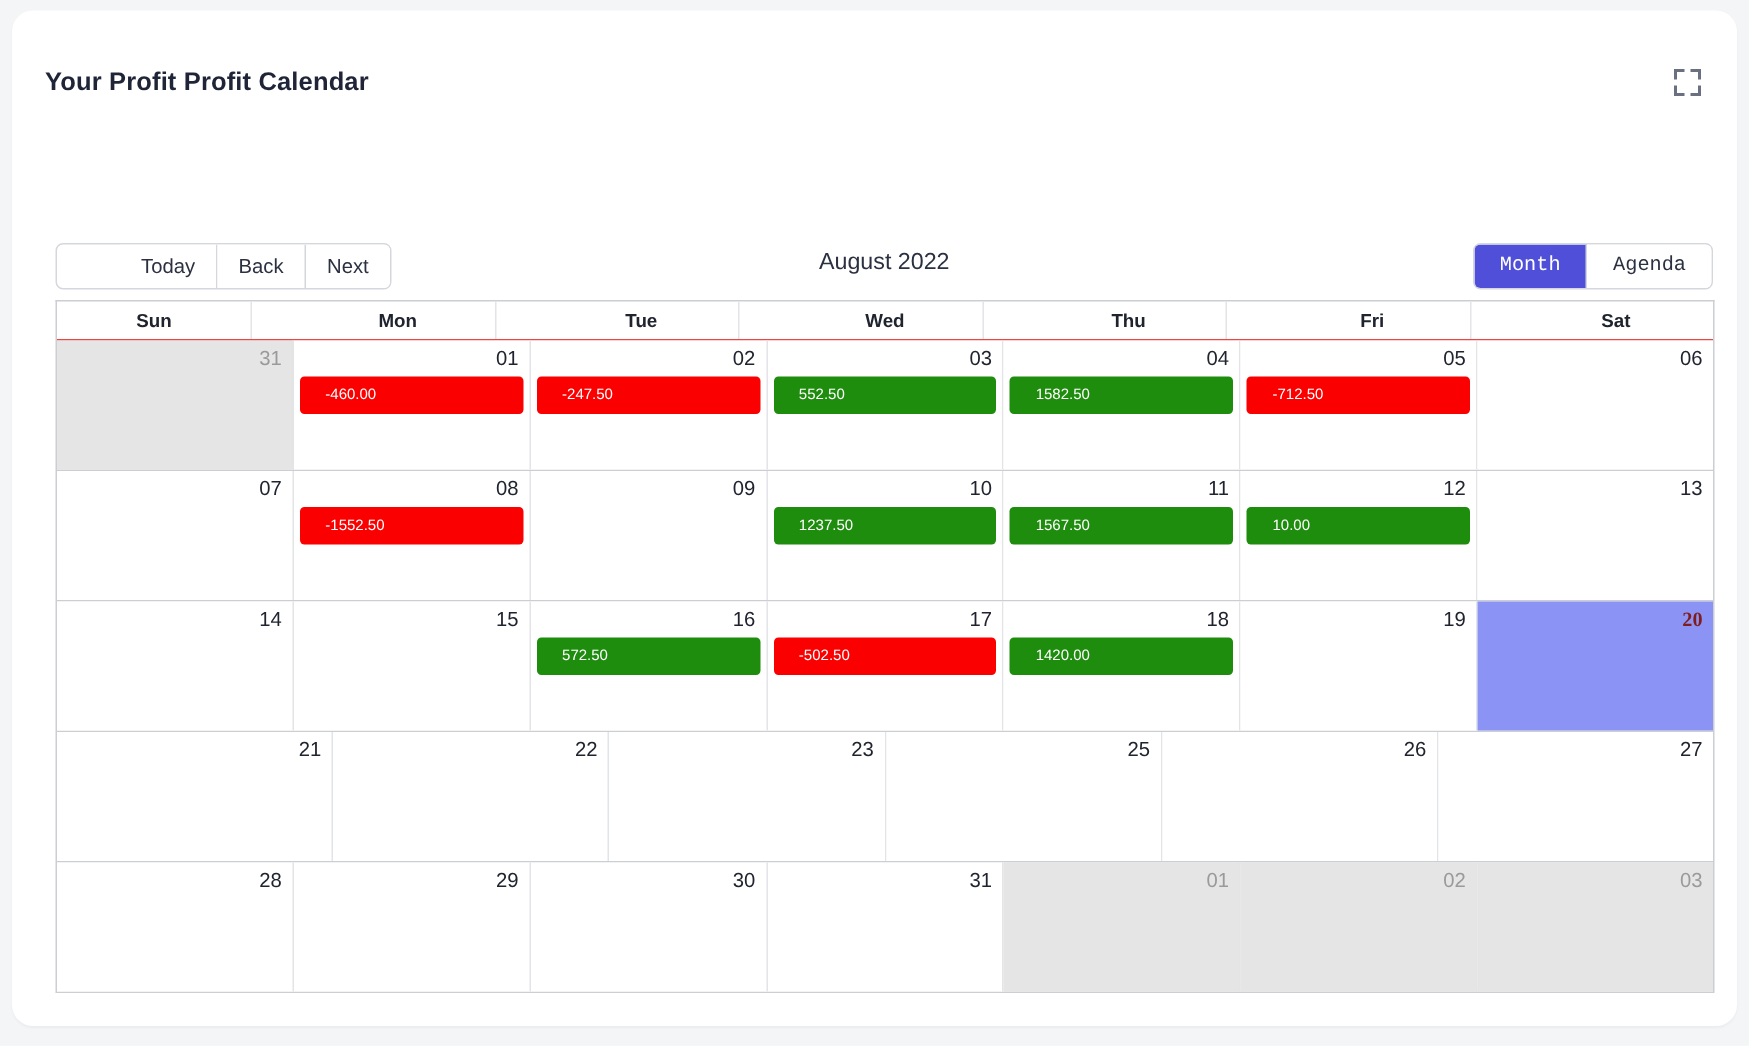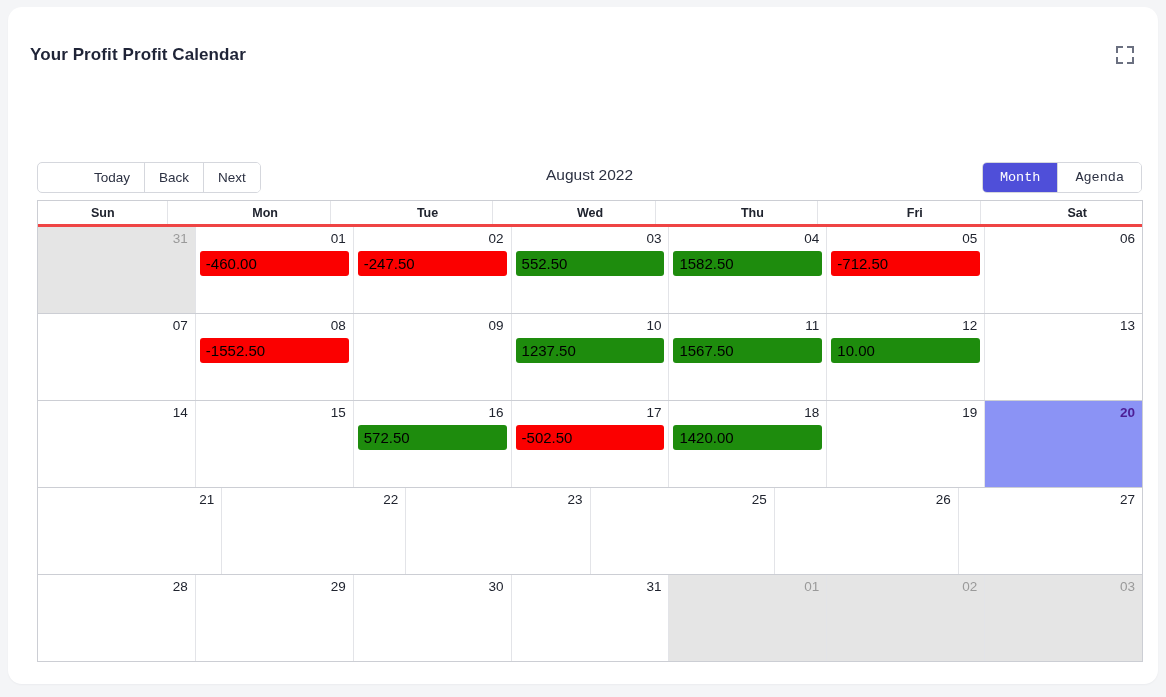--- a/index.html
+++ b/index.html
@@ -120,21 +120,21 @@
     position: absolute;
     left: 29px; top: 193px;
     width: 1106px;
     border: 1px solid #ccced4;
     border-bottom: none;
     background: #fff;
   }
   .cal-head {
     display: flex;
     height: 26px;
-    border-bottom: 3px solid #ef4444;
+    border-bottom: 1px solid #ef4444;
     gap: 32px;
   }
   .cal-head .hcell {
     flex: 1 1 0;
     display: flex;
     align-items: center;
     justify-content: center;
     font-size: 12.5px;
     font-weight: bold;
     color: #20242f;
@@ -161,33 +161,33 @@
   .day.today {
     background: #8b93f5;
   }
   .daynum {
     position: absolute;
     top: 4px; right: 7px;
     font-size: 13.5px;
     color: #20242f;
   }
   .day.off .daynum { color: #9a9a9a; }
-  .day.today .daynum { font-weight: bold; color: #4c1d95; }
+  .day.today .daynum { font-weight: bold; color: #7f1d1d; font-family: Liberation Serif, serif; }
 
   .event {
     position: absolute;
     left: 4px; right: 4px;
     top: 24px;
     height: 25px;
     border-radius: 3px;
     display: flex;
     align-items: center;
-    padding-left: 6px;
-    font-size: 15px;
-    color: #000000;
+    padding-left: 17px;
+    font-size: 10px;
+    color: #ffffff;
     cursor: pointer;
     overflow: hidden;
     white-space: nowrap;
   }
   .event.pos { background: #1e8c0d; }
   .event.neg { background: #fb0000; }
 </style>
 </head>
 <body>
 

